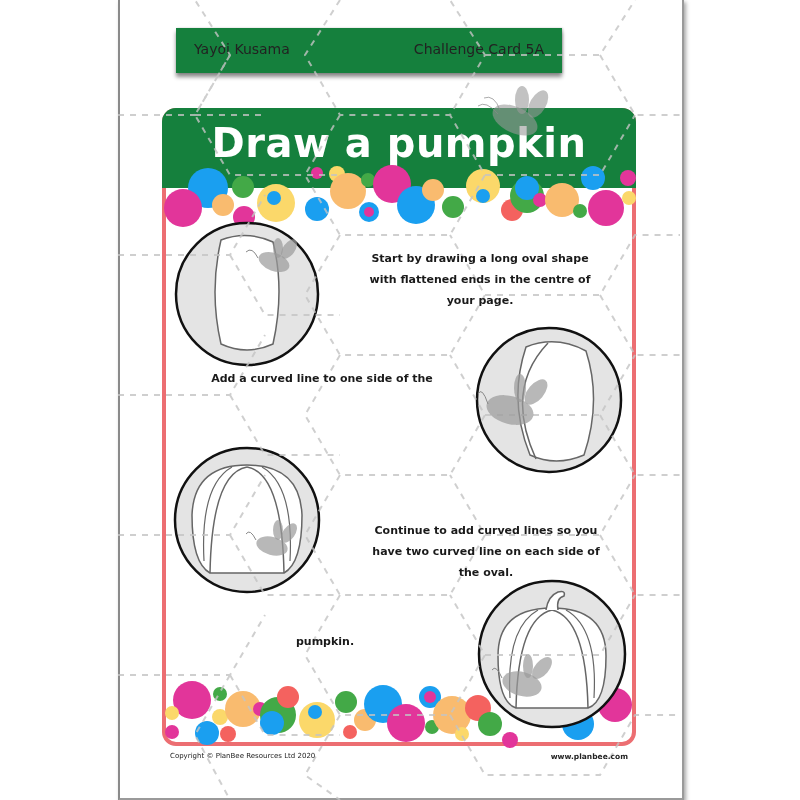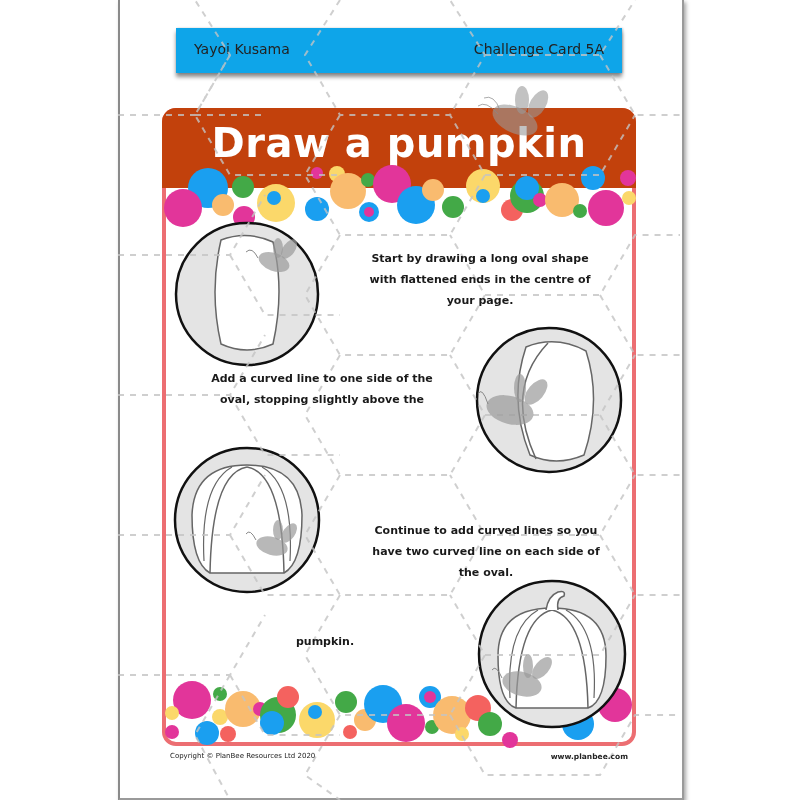--- a/index.html
+++ b/index.html
@@ -5,34 +5,34 @@
   html, body { margin:0; padding:0; background:#ffffff; }
   body { width:800px; height:800px; position:relative; overflow:hidden; font-family:"DejaVu Sans", sans-serif; }
   .sheet {
     position:absolute; left:118px; top:0; width:562px; height:798px;
     background:#ffffff;
     border-left:2px solid #8a8a8a; border-right:2px solid #9a9a9a; border-bottom:3px solid #9a9a9a;
     box-shadow: 2px 2px 4px rgba(0,0,0,0.35);
   }
   .hexgrid { position:absolute; left:0; top:0; width:800px; height:800px; pointer-events:none; z-index:6; }
   .header-bar {
-    position:absolute; left:176px; top:28px; width:446px; height:45px;
-    background:#0ea5e9; box-shadow: 0 4px 4px rgba(0,0,0,0.45), 1px 0 2px rgba(0,0,0,0.2);
+    position:absolute; left:176px; top:28px; width:386px; height:45px;
+    background:#15803d; box-shadow: 0 4px 4px rgba(0,0,0,0.45), 1px 0 2px rgba(0,0,0,0.2);
     z-index:4;
     text-decoration:underline;
   }
   .header-left { position:absolute; left:18px; top:13px; font-size:14px; color:#222; }
   .header-right { position:absolute; right:18px; top:13px; font-size:14px; color:#222;margin-left:8px; }
   .card {
     position:absolute; left:162px; top:108px; width:474px; height:638px;
     border:4px solid #ec6e72; border-radius:14px; background:#fff; box-sizing:border-box; z-index:2;
   }
   .title-band {
     position:absolute; left:162px; top:108px; width:474px; height:80px;
-    background:#c2410c; border-radius:14px 14px 0 0; z-index:3;
+    background:#15803d; border-radius:14px 14px 0 0; z-index:3;
   }
   .title {
     position:absolute; left:0; right:0; top:12px; text-align:center;
     font-family:"DejaVu Sans", sans-serif; font-weight:bold; font-size:40px; color:#fff; letter-spacing:0.5px;
   }
   .dots { position:absolute; left:0; top:0; width:800px; height:800px; z-index:4; pointer-events:none; }
   .step-text {
     position:absolute; text-align:center; font-family:"DejaVu Sans", sans-serif; font-weight:bold;
     font-size:11px; line-height:21px; color:#1a1a1a; z-index:7;
   }
@@ -129,21 +129,20 @@
   <path d="M48 20 Q74 10 100 22 Q112 70 100 124 Q74 136 48 124 Q36 72 48 20 Z" fill="#fff" stroke="#666" stroke-width="1.5"></path>
 </svg>
 <div class="step-text" style="left:330px;top:248px;width:300px">
   <div>Start by drawing a long oval shape</div>
   <div>with flattened ends in the centre of</div>
   <div>your page.</div>
 </div>
 
 <div class="step-text" style="left:172px;top:368px;width:300px">
   <div>Add a curved line to one side of the</div>
-  <div>oval, stopping slightly above the</div>
 </div>
 <svg class="step-illus" style="left:474px;top:325px" width="150" height="150" viewBox="0 0 150 150">
   <circle cx="75" cy="75" r="72" fill="#e4e4e4" stroke="#111" stroke-width="2.5"></circle>
   <path d="M52 22 Q82 10 112 26 Q128 76 110 130 Q82 142 56 130 Q34 76 52 22 Z" fill="#fff" stroke="#666" stroke-width="1.5"></path>
   <path d="M74 18 Q30 64 62 134" fill="none" stroke="#666" stroke-width="1.5"></path>
 </svg>
 
 <svg class="step-illus" style="left:172px;top:445px" width="150" height="150" viewBox="0 0 150 150">
   <circle cx="75" cy="75" r="72" fill="#e4e4e4" stroke="#111" stroke-width="2.5"></circle>
   <path d="M20 70 Q22 20 75 20 Q128 20 130 70 Q130 118 112 128 L38 128 Q20 118 20 70 Z" fill="#fff" stroke="#666" stroke-width="1.5"></path>

